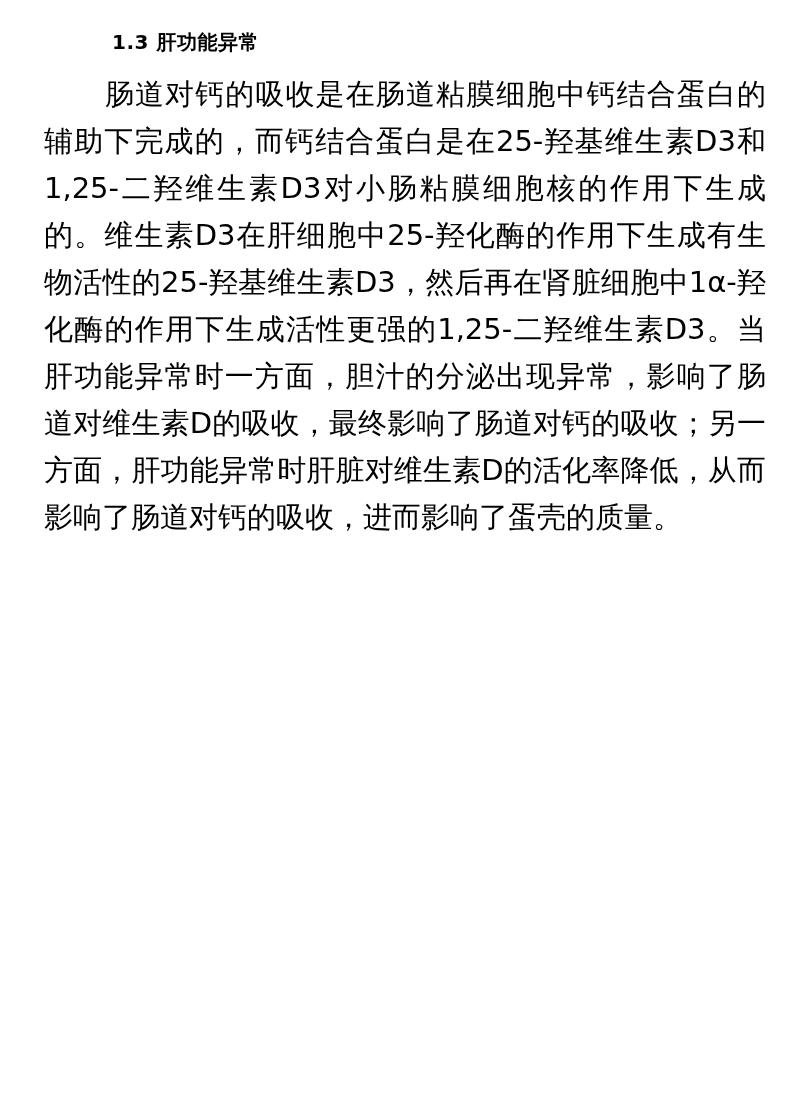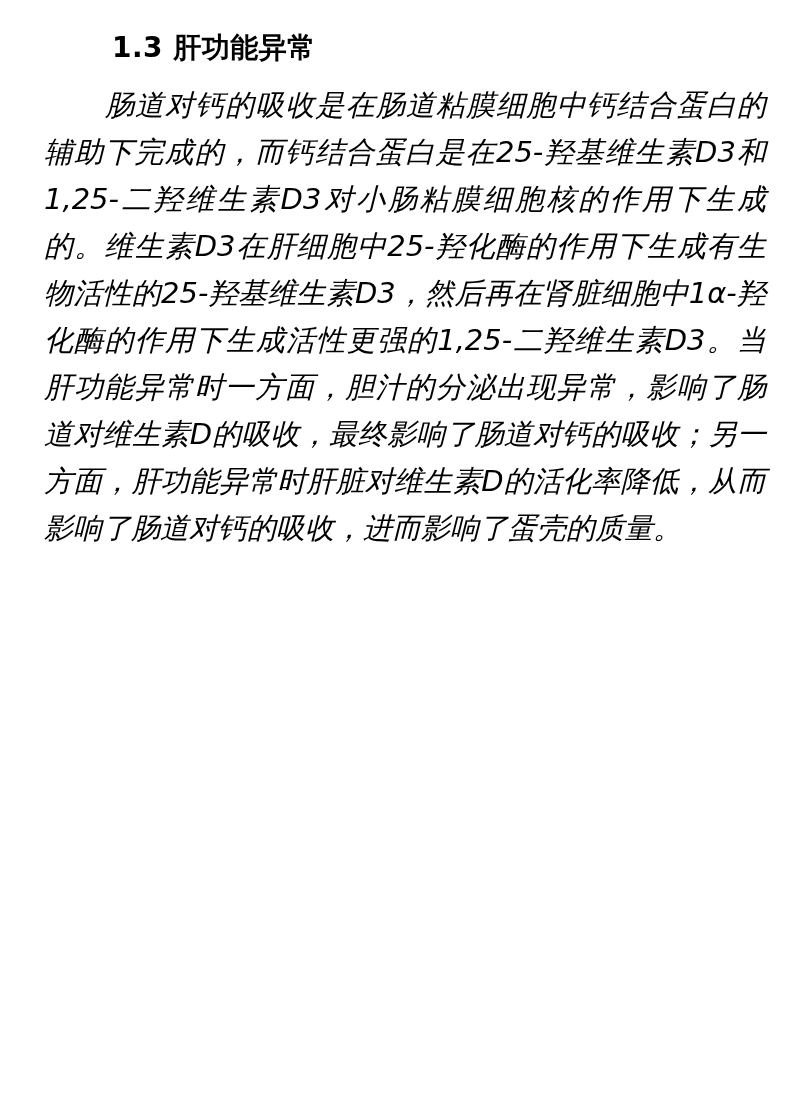--- a/index.html
+++ b/index.html
@@ -15,37 +15,36 @@
     overflow: hidden;
   }
   .page {
     position: relative;
     width: 810px;
     height: 1118px;
     box-sizing: border-box;
     padding: 20px 44px 0 44px;
   }
   .heading {
-    font-size: 28px;
+    font-size: 20px;
     font-weight: bold;
     line-height: 1.4;
     margin: 8px 0 6px 68px;
     letter-spacing: 0.5px;
   }
   .body-text {
     font-size: 29px;
     line-height: 1.62;
     text-align: justify;
     text-justify: inter-character;
     letter-spacing: 0px;
   }
   .para {
     margin: 15px 0 2px 0;
     text-indent: 2.1em;
-    font-style: italic;
   }
 </style>
 </head>
 <body>
 
 <div class="page">
 
   <h2 class="heading">1.3 肝功能异常</h2>
 
   <div class="body-text">

